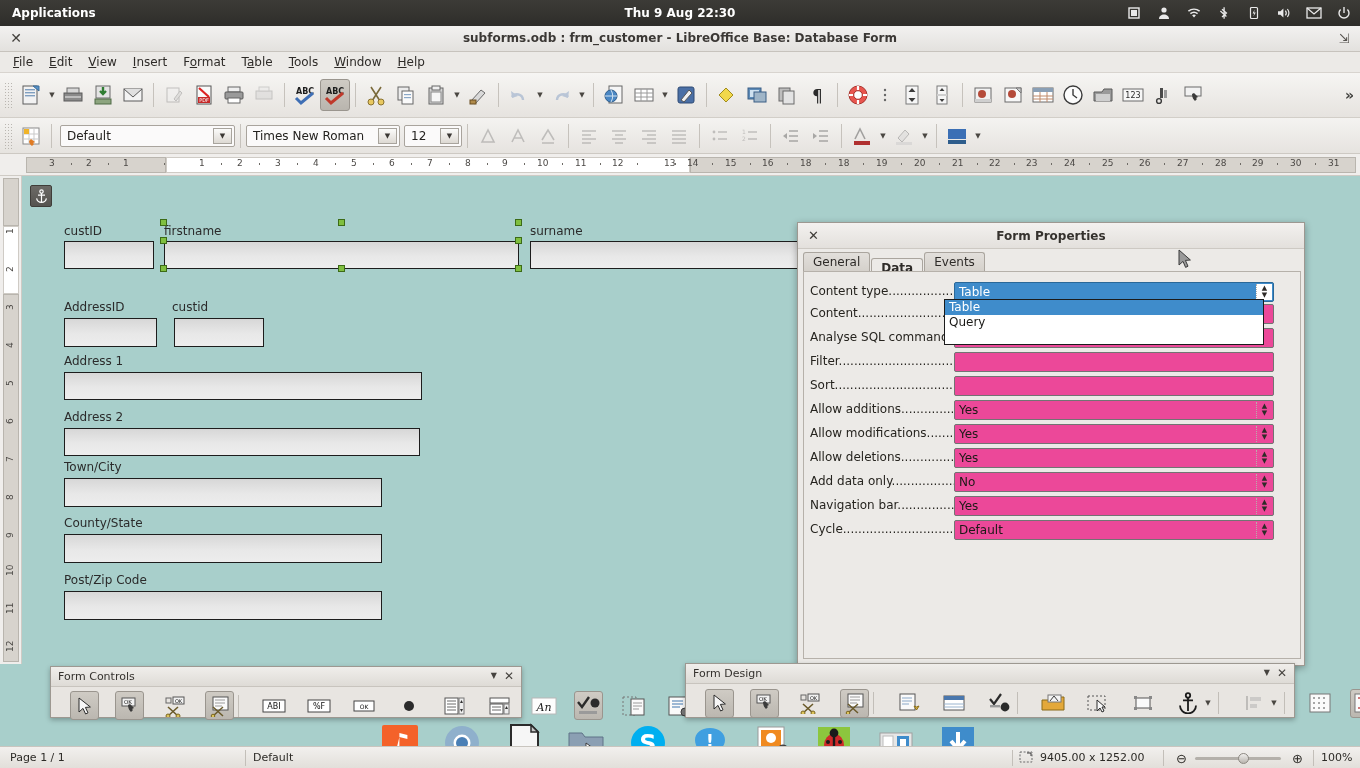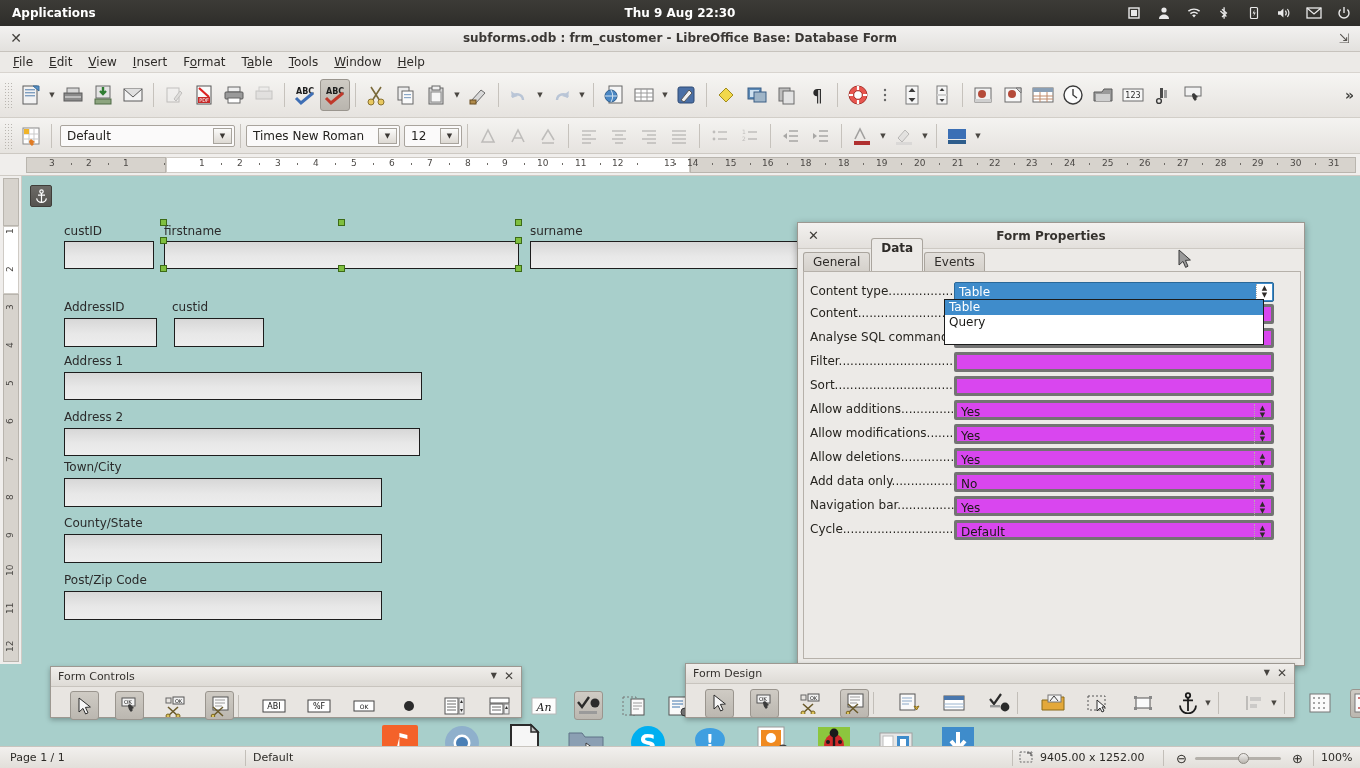--- a/index.html
+++ b/index.html
@@ -112,28 +112,28 @@
     box-shadow: 0 2px 7px rgba(0,0,0,.32); }
   .dlg .dhdr { height: 26px; position: relative;
      background: linear-gradient(to bottom,#f3f1ef,#e3e0dc); border-bottom: 1px solid #cdc9c3;}
   .dlg .dclose { position: absolute; left: 10px; top: 5px; font-size: 13px; color: #3e3b37; cursor: pointer;}
   .dlg .dtitle { position: absolute; left: 0; right: 0; top: 6px; text-align: center;
      font-size: 12px; font-weight: bold; color: #35322e;}
   .tabs { position: absolute; left: 5px; top: 27px; height: 22px; display: flex; align-items: flex-end; }
   .tab { height: 20px; padding: 2px 9px 0 9px; font-size: 12px; color: #2e2b28;
      background: linear-gradient(to bottom,#e2dfdb,#d4d0ca); border: 1px solid #aaa59e;
      border-bottom: none; border-radius: 3px 3px 0 0; margin-right: 1px; }
-  .tab.sel { background: #eceae7; font-weight: bold; height: 34px; border-bottom: 1px solid #eceae7;}
+  .tab.sel { background: #eceae7; font-weight: bold; height: 14px; border-bottom: 1px solid #eceae7;}
   .dbody { position: absolute; left: 5px; top: 48px; width: 498px; height: 388px;
      background: #eceae7; border: 1px solid #b6b1aa; }
 
   .prow { position: absolute; left: 6px; height: 20px; }
   .plabel { position: absolute; left: 0; top: 2px; font-size: 12px; color: #26241f; white-space: nowrap;}
   .pctl { position: absolute; left: 144px; height: 20px; width: 320px;
-     background: #d946ef; border: 3px solid #737373; border-radius: 2px;
+     background: #ec4899; border: 1px solid #737373; border-radius: 2px;
      font-size: 12px; color: #1c1a17; padding: 2px 0 0 4px; }
   .spin { position: absolute; right: 1px; top: 1px; width: 16px; height: 16px;
      display: flex; flex-direction: column; align-items: center; justify-content: center;
      border-left: 1px dotted #b5b0aa; }
   .spin i { font-style: normal; font-size: 7px; line-height: 7px; color: #2e2b28; }
 
   .dropopen { position: absolute; left: 941px; top: 296px; width: 320px; height: 46px;
      background: #ffffff; border: 1px solid #1b1b1b; z-index: 40; }
   .dropopen .opt { height: 15px; font-size: 12px; padding-left: 4px; color: #1b1a17; }
   .dropopen .opt.sel { background: #3f8ccb; color: #ffffff; }

